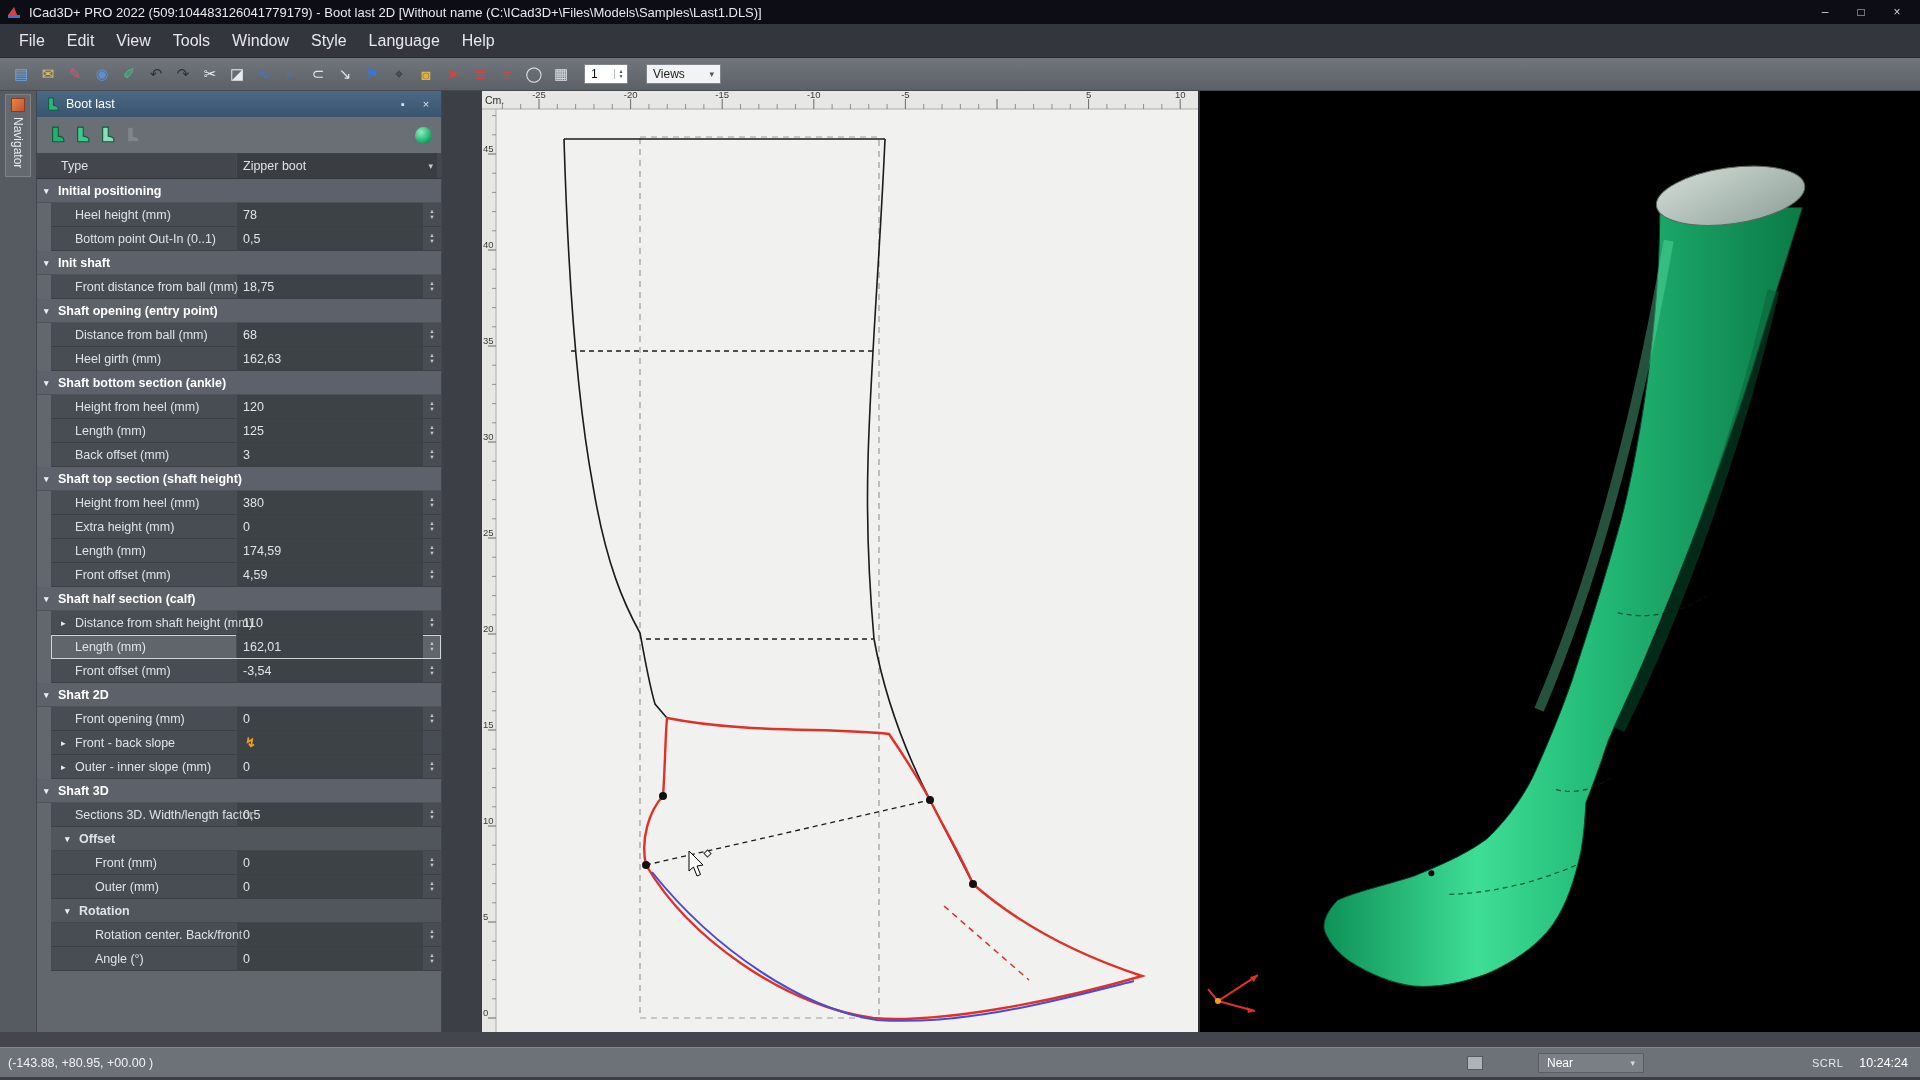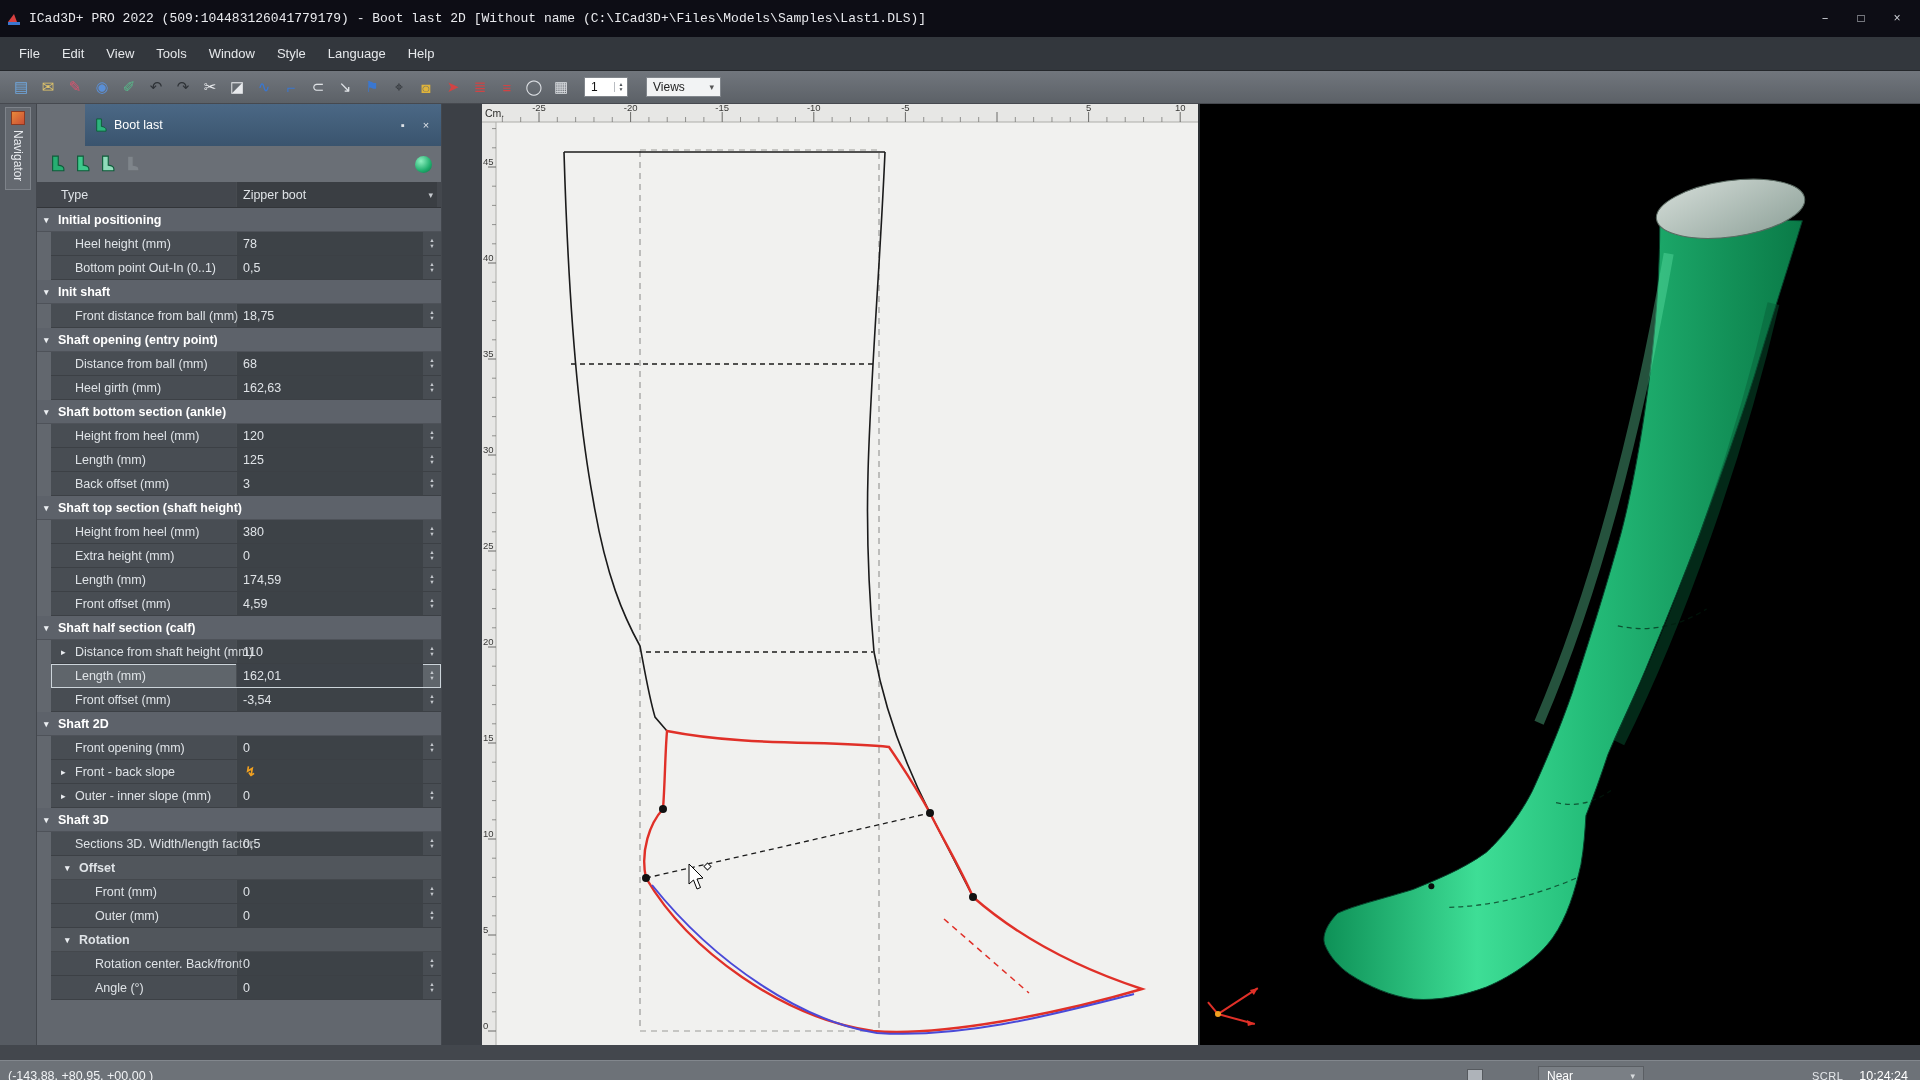--- a/index.html
+++ b/index.html
@@ -1,31 +1,31 @@
 <!DOCTYPE html>
 <html style="--titlebar-bg: #0d0d15; --panel-header-bg: #4b6885; --curve-red: #e03028; --curve-blue: #4a4ad8; --model-green-light: #3ede96; --model-green-dark: #0a7a47; --accent-green: #21b573;"><head>
 <meta charset="utf-8">
 <style>
   *{margin:0;padding:0;box-sizing:border-box;}
   html,body{width:1920px;height:1080px;overflow:hidden;background:#3c4046;
     font-family:"Liberation Sans",sans-serif;cursor:default;}
   .app{width:1920px;height:1080px;display:flex;flex-direction:column;}
 
   
-  .titlebar{height:37px;background:var(--titlebar-bg,#0d0d15);display:flex;align-items:center;
-    padding:0 6px;color:#e9eaee;font-size:13px;gap:7px;flex:none;font-family:Liberation Mono, monospace;}
+  .titlebar{height:24px;background:var(--titlebar-bg,#0d0d15);display:flex;align-items:center;
+    padding:0 6px;color:#e9eaee;font-size:13px;gap:7px;flex:none;}
   .app-icon{width:16px;height:16px;flex:none;display:flex;}
   .title-text{white-space:nowrap;overflow:hidden;}
   .win-btns{margin-left:auto;display:flex;gap:2px;}
   .win-btn{width:34px;height:20px;display:flex;align-items:center;justify-content:center;
     color:#cfd2d8;font-size:12px;}
 
   
   .menubar{height:34px;background:#33373d;display:flex;align-items:center;padding:0 8px;
-    color:#e6e8eb;font-size:13px;flex:none;border-bottom:1px solid #24272b;}
+    color:#e6e8eb;font-size:16px;flex:none;border-bottom:1px solid #24272b;}
   .menu-item{padding:5px 11px;}
 
   
   .toolbar{height:33px;background:linear-gradient(#71767d,#5c6167);display:flex;align-items:center;
     padding:0 8px;flex:none;border-bottom:1px solid #46494f;}
   .tb-icons{display:flex;align-items:center;gap:1px;}
   .tb-icon{width:26px;height:26px;display:flex;align-items:center;justify-content:center;font-size:15px;}
   .tb-spin{width:44px;height:20px;background:#fff;border:1px solid #81868c;margin-left:10px;
     display:flex;align-items:center;font-size:12px;color:#111;}
   .tb-spin-val{flex:1;padding-left:6px;}
@@ -43,22 +43,22 @@
     flex-direction:column;align-items:center;padding-top:3px;gap:4px;flex:none;}
   .nav-tab{width:26px;display:flex;flex-direction:column;align-items:center;background:#646970;
     border:1px solid #7e838a;padding:3px 0 8px;gap:5px;}
   .nav-tab-icon{width:14px;height:14px;background:linear-gradient(135deg,#e8893a,#c94f35);
     border:1px solid #8a3a22;}
   .nav-label{writing-mode:vertical-rl;font-size:12px;color:#e8ebef;}
 
   
   .panel{width:405px;background:#6a6f76;display:flex;flex-direction:column;flex:none;
     border-right:1px solid #43474d;}
-  .panel-header{height:42px;background:linear-gradient(var(--panel-header-bg,#4b6885),#3a546e);
-    display:flex;align-items:center;color:#fff;font-size:12.5px;gap:7px;padding:0 7px;flex:none;margin-left:48px;}
+  .panel-header{height:26px;background:linear-gradient(var(--panel-header-bg,#4b6885),#3a546e);
+    display:flex;align-items:center;color:#fff;font-size:12.5px;gap:7px;padding:0 7px;flex:none;}
   .ph-icon{width:15px;height:15px;display:flex;}
   .ph-title{margin-right:auto;}
   .ph-btn{width:16px;text-align:center;color:#dfe3e8;font-size:11px;}
   .panel-tools{height:36px;display:flex;align-items:center;gap:5px;padding:0 9px;background:#6a6f76;flex:none;}
   .boot-btn{width:20px;height:20px;display:flex;align-items:center;justify-content:center;}
   .boot-btn.disabled{opacity:.45;}
   .sphere{width:17px;height:17px;border-radius:50%;margin-left:auto;
     background:radial-gradient(circle at 35% 30%,#8ff0c0,#1fae6d 60%,#0c6b41);}
 
   .type-row{height:26px;display:flex;align-items:center;background:#43474d;position:relative;

